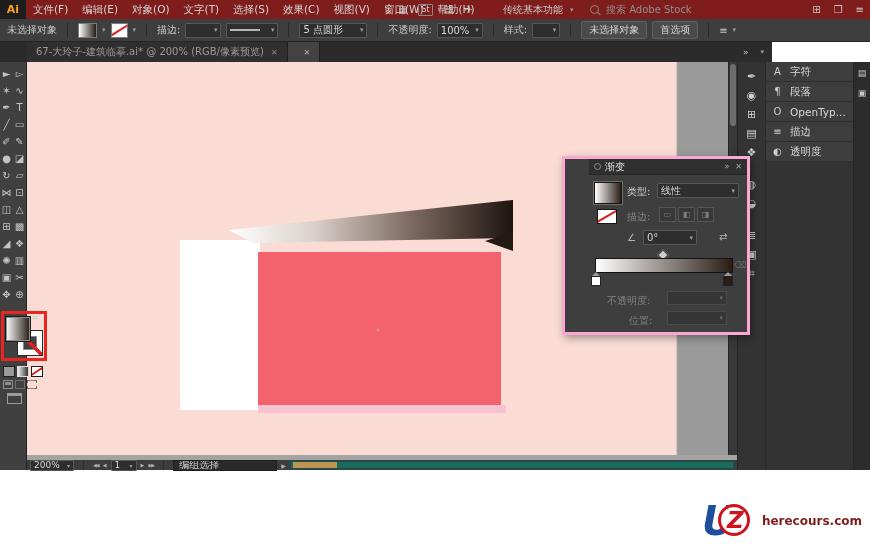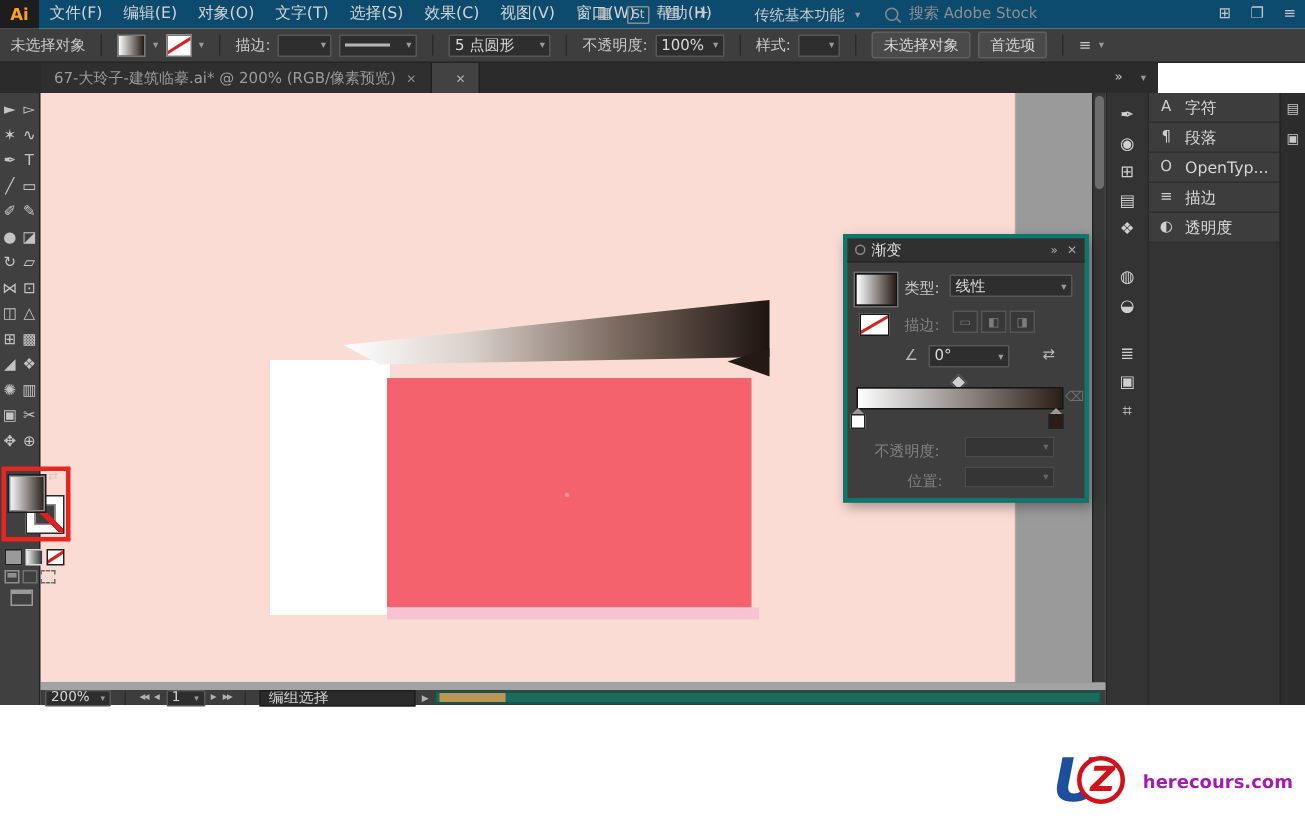--- a/index.html
+++ b/index.html
@@ -23,21 +23,21 @@
   .gstoptip{width:0;height:0;border-left:4px solid transparent;border-right:4px solid transparent;border-bottom:4px solid #9a9a9a;margin-left:1px}
   .gstopbody{width:8px;height:8px;border:1px solid #222}
   .minibtn{width:15px;height:13px;background:#383838;border:1px solid #555;color:#7d7d7d;font-size:8px;display:flex;align-items:center;justify-content:center}
   input::placeholder{color:#8f8f8f}
 </style>
 </head>
 <body>
 
 <div id="app">
 
-  <div class="abs flex" style="left:0;top:0;width:870px;height:19px;background:#0c4a6e;">
+  <div class="abs flex" style="left:0;top:0;width:870px;height:19px;background:#7f1d1d;">
     <div style="width:26px;height:19px;line-height:19px;text-align:center;background:#1d1d1d;color:#ffa21e;font-weight:bold;font-size:11px;">Ai</div>
     <span class="mi">文件(F)</span>
     <span class="mi">编辑(E)</span>
     <span class="mi">对象(O)</span>
     <span class="mi">文字(T)</span>
     <span class="mi">选择(S)</span>
     <span class="mi">效果(C)</span>
     <span class="mi">视图(V)</span>
     <span class="mi">窗口(W)</span>
     <span class="mi">帮助(H)</span>
@@ -252,21 +252,21 @@
         <span class="pic">◐</span>
         <span>透明度</span>
       </div>
     </div>
     <div class="abs" style="right:0;top:0;width:17px;height:100%;background:#2c2c2c;border-left:1px solid #242424;display:flex;flex-direction:column;align-items:center;padding-top:6px;box-sizing:border-box;gap:10px;">
       <span style="font-size:9px;color:#c9c9c9">▤</span>
       <span style="font-size:9px;color:#c9c9c9">▣</span>
     </div>
   </div>
 
-  <div class="abs" style="left:562px;top:156px;width:158px;height:173px;background:#3e3e3e;border:3px solid #0f766e;box-sizing:content-box;z-index:40;box-shadow:2px 3px 8px rgba(0,0,0,.35);">
+  <div class="abs" style="left:562px;top:156px;width:158px;height:173px;background:#3e3e3e;border:3px solid #f9a8d4;box-sizing:content-box;z-index:40;box-shadow:2px 3px 8px rgba(0,0,0,.35);padding-left:24px;">
     <div class="flex" style="height:15px;background:#303030;border-bottom:1px solid #262626;justify-content:space-between;padding:0 5px;">
       <span class="flex" style="gap:4px">
         <span style="width:5px;height:5px;border:1px solid #8a8a8a;border-radius:50%;display:inline-block"></span>
         <span style="font-size:10px;color:#e2e2e2">渐变</span>
       </span>
       <span class="flex" style="gap:6px">
         <span style="font-size:8px;color:#aaaaaa">»</span>
         <span style="font-size:8px;color:#aaaaaa">✕</span>
       </span>
     </div>
@@ -340,17 +340,17 @@
     </div>
   </div>
 
   <div class="abs flex" style="right:8px;bottom:6px;gap:8px;">
     <div style="position:relative;width:52px;height:46px;">
       <span style="position:absolute;left:0;top:0;font-size:40px;font-weight:bold;font-style:italic;color:#1d4f9e;line-height:46px;">U</span>
       <span style="position:absolute;left:16px;top:6px;width:32px;height:32px;border:3px solid #d0121b;border-radius:50%;background:#ffffff;box-sizing:border-box;"></span>
       <span style="position:absolute;left:25px;top:9px;font-size:23px;font-weight:bold;font-style:italic;color:#d0121b;">Z</span>
     </div>
     <div style="display:flex;flex-direction:column;align-items:flex-start;gap:1px;">
-      <span style="font-size:12px;font-weight:bold;color:#a21caf;">herecours.com</span>
+      <span style="font-size:12px;font-weight:bold;color:#7f1d1d;">herecours.com</span>
     </div>
   </div>
 
 </div>
 
 </body></html>

